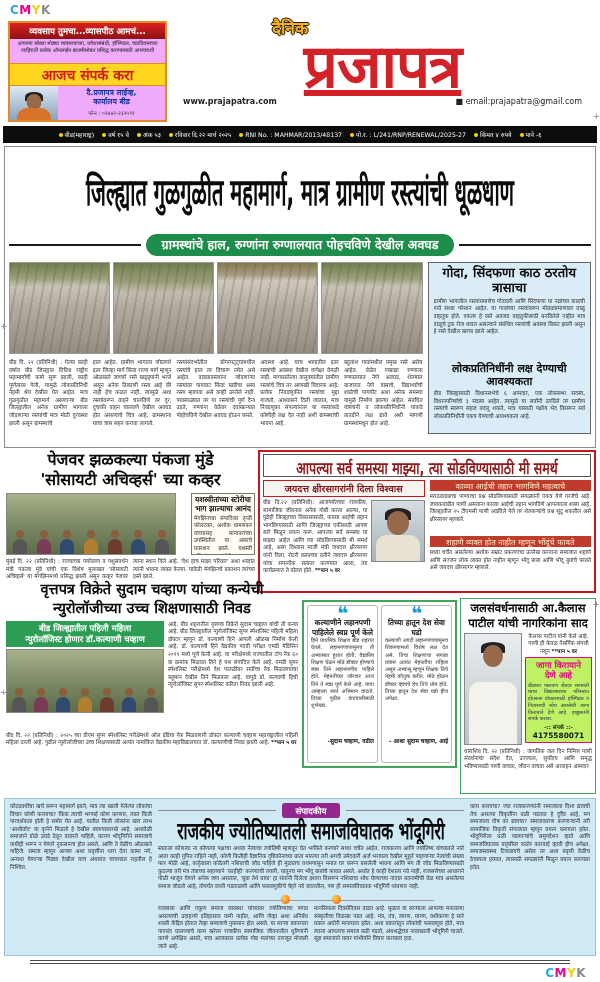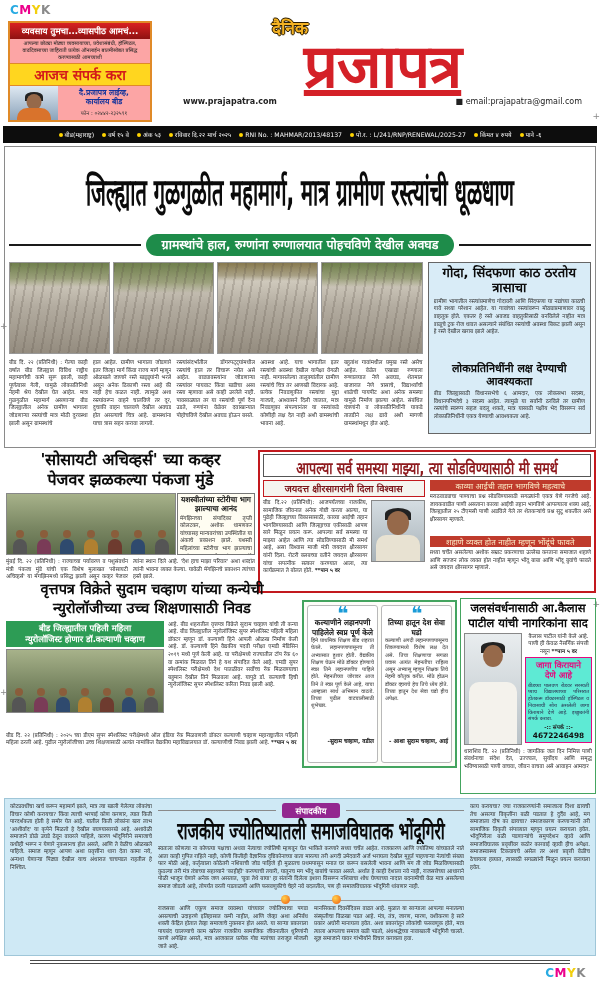--- a/index.html
+++ b/index.html
@@ -8,21 +8,21 @@
        font-family:"DejaVu Sans","Liberation Sans",sans-serif;color:#1a1a1a;}
   .abs{position:absolute;}
   .tiny{font-size:5.5px;line-height:1.38;text-align:justify;color:#2e2e2e;overflow:hidden;}
 
   
   .cmyk{font-size:12px;font-weight:bold;letter-spacing:.5px;}
   .cmyk .c{color:#29abe2}.cmyk .m{color:#ec008c}.cmyk .y{color:#f2cf0e}.cmyk .k{color:#8a8a8a}
   .reg{color:#888;font-size:9px;line-height:1;}
 
   
-  .ad-box{left:8px;top:21px;width:144px;height:101px;border:2px solid #e08a28;background:#fca5a5;overflow:hidden;}
+  .ad-box{left:8px;top:21px;width:159px;height:101px;border:2px solid #e08a28;background:#f0abfc;overflow:hidden;}
   .ad-head{background:linear-gradient(180deg,#d92121,#8e1212);color:#fff;font-weight:bold;font-size:8.6px;text-align:center;padding:2px 0;}
   .ad-body{font-size:5.2px;line-height:1.35;text-align:center;color:#222;padding:1px 3px;height:24px;overflow:hidden;}
   .ad-cta{background:#ffd61f;border-top:1px solid #e08a28;border-bottom:1px solid #e08a28;color:#d41a1a;font-weight:bold;font-size:14px;text-align:center;padding:1px 0;}
   .ad-bottom{display:flex;height:42px;}
   .ad-photo{width:48px;height:100%;background:linear-gradient(180deg,#dfe9f2,#7792ad);position:relative;overflow:hidden;flex:none;}
   .ad-contact{flex:1;text-align:center;padding-top:2px;}
   .ad-office{font-size:7.6px;font-weight:bold;color:#15349b;line-height:1.25;}
   .ad-phone{font-size:5.4px;color:#333;margin-top:2px;}
 
   
@@ -68,21 +68,21 @@
   .main-cols{display:flex;gap:5px;margin-top:5px;height:70px;}
   .main-cols .col{flex:1;}
   .goda{width:165px;height:172px;background:#d9ecf7;border:1px solid #666;padding:3px 5px;overflow:hidden;}
   .goda-h1{font-size:13px;font-weight:800;text-align:center;line-height:1.15;color:#0c0c0c;}
   .goda-h2{font-size:11px;font-weight:800;text-align:center;line-height:1.15;margin-top:3px;color:#0c0c0c;}
   .goda .tiny{margin-top:2px;}
 
   
   .society{left:4px;top:450px;width:253px;height:148px;padding:0 2px;overflow:hidden;}
   .soc-headline{text-align:center;font-size:16px;font-weight:800;line-height:1.25;color:#0b0b0b;}
-  .soc-row{display:flex;gap:1px;margin-top:3px;height:62px;}
+  .soc-row{display:flex;gap:15px;margin-top:3px;height:62px;}
   .group-photo{display:flex;align-items:flex-end;justify-content:space-around;border:1px solid #888;overflow:hidden;
      background:linear-gradient(180deg,#a7b28a 0%,#7a8763 55%,#5d6b4a 100%);padding:2px 1px 0;}
   .soc-photo{width:170px;flex:none;}
   .soc-box{flex:1;border:1px solid #777;background:#fffdf2;padding:2px;overflow:hidden;}
   .soc-box-h{font-size:7.4px;font-weight:bold;text-align:center;line-height:1.2;color:#111;}
   .soc-body{margin-top:3px;height:42px;column-count:2;column-gap:5px;}
 
   
   .samasya{left:258px;top:450px;width:338px;height:143px;border:2px solid #c2191e;background:#fff;padding:2px 3px;overflow:hidden;}
   .sam-headline{border:1px solid #555;text-align:center;height:23px;line-height:23px;overflow:hidden;white-space:nowrap;}
@@ -123,21 +123,21 @@
 
   
   .kailas{left:460px;top:598px;width:136px;height:196px;border:1px solid #44a45f;padding:2px 3px;overflow:hidden;}
   .kailas-headline{text-align:center;font-size:11.5px;font-weight:800;line-height:1.3;color:#0b0b0b;white-space:nowrap;overflow:hidden;}
   .kailas-row{display:flex;gap:3px;margin-top:2px;height:112px;}
   .kailas-photo{width:58px;flex:none;background:linear-gradient(180deg,#e9edef,#b9c2c7);}
   .kailas-photo .pt-hair{top:8px;width:24px;height:11px;}
   .kailas-photo .pt-head{top:11px;width:20px;height:22px;}
   .kailas-photo .pt-body{bottom:0;width:48px;height:62px;background:#f4f2ec;}
   .kailas-side{flex:1;overflow:hidden;}
-  .classified{border:1.5px solid #e5097f;background:#5eead4;margin-top:2px;padding:2px;text-align:center;overflow:hidden;}
+  .classified{border:1.5px solid #e5097f;background:#bef264;margin-top:2px;padding:2px;text-align:center;overflow:hidden;}
   .classified-h{color:#e5097f;font-weight:800;font-size:8.6px;line-height:1.2;}
   .classified-b{font-size:5px;line-height:1.35;text-align:justify;color:#28284a;margin-top:1px;}
   .classified-c{font-size:5.6px;font-weight:bold;margin-top:1px;color:#222;}
   .classified-p{font-size:7.4px;font-weight:bold;color:#111;}
   .kailas-below{margin-top:3px;height:58px;}
 
   
   .editorial{left:4px;top:798px;width:592px;height:158px;background:#cfe9f5;border:1px solid #9fc6d8;padding:4px 5px;display:grid;grid-template-columns:142px 1fr 120px;gap:6px;overflow:hidden;}
   .ed-left,.ed-right{height:100%;}
   .ed-label-row{display:flex;align-items:center;gap:6px;}
@@ -254,22 +254,22 @@
     <div class="goda">
       <div class="goda-h1">गोदा, सिंदफणा काठ ठरतोय त्रासाचा</div>
       <div class="tiny" style="height:62px;">ग्रामीण भागातील रस्त्यांप्रमाणेच गोदावरी आणि सिंदफणा या नद्यांच्या काठची गावे सध्या परेशान आहेत. या गावांच्या रस्त्यांवरून मोठ्याप्रमाणावर वाळू वाहतूक होते. एकतर हे रस्ते अवजड वाहतुकीसाठी बनविलेले नाहीत मात्र वाळूचे ट्रक रोज धावत असल्याने संबंधित रस्त्यांची अवस्था बिकट झाली असून हे रस्ते देखील खराब झाले आहेत.</div>
       <div class="goda-h2">लोकप्रतिनिधींनी लक्ष देण्याची आवश्यकता</div>
       <div class="tiny" style="height:52px;">बीड जिल्ह्यासाठी विधानसभेचे ६ आमदार, एक लोकसभा सदस्य, विधानपरिषदेचे ३ सदस्य आहेत. त्यामुळे या सर्वांनी ठरविले तर ग्रामीण रस्त्यांचे स्वरूप सहज बदलू शकते, मात्र यासाठी पक्षीय भेद विसरून सर्व लोकप्रतिनिधींनी एकत्र येण्याची आवश्यकता आहे.</div>
     </div>
   </div>
 </div>
 
 <div class="abs society">
+  <div class="soc-headline">पेजवर झळकल्या पंकजा मुंडे</div>
   <div class="soc-headline">'सोसायटी अचिव्हर्स' च्या कव्हर</div>
-  <div class="soc-headline">पेजवर झळकल्या पंकजा मुंडे</div>
   <div class="soc-row">
     <div class="group-photo soc-photo">
       <span class="person">
           <span class="p-head"></span>
           <span class="p-torso"></span>
         </span>
       <span class="person">
           <span class="p-head"></span>
           <span class="p-torso"></span>
         </span>
@@ -401,21 +401,21 @@
     <div class="kailas-side">
       <div class="tiny" style="height:22px;text-align:center;">
         <span>कैलास पाटील यांनी केले आहे. पाणी ही केवळ नैसर्गिक संपत्ती नसून</span>
         <span class="cont">**पान ५ वर</span>
       </div>
       <div class="classified">
         <div class="classified-h">जागा किरायाने</div>
         <div class="classified-h">देणे आहे</div>
         <div class="classified-b">बीडच्या पालवण रोडवर सरस्वती प्याच विद्यालयाच्या परिसरात होतकरू डॉक्टरसाठी हॉस्पिटल व निवासाची सोय असलेली जागा किरायाने देणे आहे. इच्छुकांनी संपर्क करावा.</div>
         <div class="classified-c">-:: संपर्क ::-</div>
-        <div class="classified-p">4672246498</div>
+        <div class="classified-p">4175580071</div>
       </div>
     </div>
   </div>
   <div class="kailas-below tiny">धाराशिव दि. २२ (प्रतिनिधी) : जागतिक जल दिन निमित्त पाणी संवर्धनाचा संदेश देत, उज्ज्वल, सुर्योदय आणि समृद्ध भविष्यासाठी पाणी वाचवा, जीवन वाचवा असे आवाहन आमदार</div>
 </div>
 
 <div class="abs editorial">
   <div class="ed-left tiny">कोट्यवधींचा खर्च करून महामार्ग झाले, मात्र त्या खाली गेलेल्या लोकांचा विचार कोणी करायचा? किंवा त्याची भरपाई कोण करणार, त्यात किती पारदर्शकता होती हे समोर येत आहे. यातील किती लोकांना खरा लाभ 'आशीर्वाद' या कृपेने मिळतो हे देखील बघण्यासारखे आहे. अशावेळी समाजाने डोळे उघडे ठेवून वावरले पाहिजे, कारण भोंदूगिरीने समाजाचे कधीही भरून न येणारे नुकसानच होत असते, आणि ते वेळीच ओळखले पाहिजे. समाज म्हणून आपण अशा प्रवृत्तींना थारा देता कामा नये, अन्यथा येणाऱ्या पिढ्या देखील याच अंधारात चाचपडत राहतील हे निश्चित.</div>
   <div class="ed-center">
     <div class="ed-label-row">

